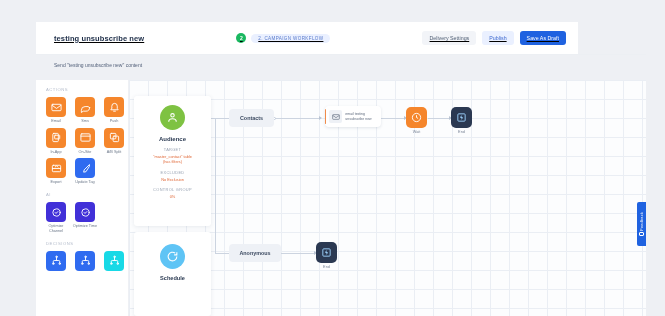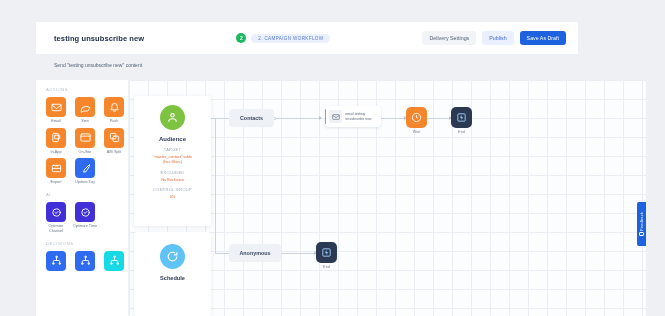--- a/index.html
+++ b/index.html
@@ -8,21 +8,21 @@
     font-family: "Liberation Sans", sans-serif;
     background: #f1f3f6;
     overflow: hidden;
   }
   #app { position: relative; width: 665px; height: 316px; background: #eef0f4; }
 
   
   .header {
     position: absolute; left: 36px; top: 22px; width: 542px; height: 32px;
     background: #ffffff;
-    display: flex; align-items: center;
+    display: flex; align-items: center; text-decoration: underline;
   }
   .header-title {
     margin-left: 18px;
     font-size: 7.5px; font-weight: bold; color: #20304a;
     letter-spacing: .1px;
   }
   .header-mid { flex: 1; display: flex; align-items: center; justify-content: center; }
   .step-dot {
     width: 10px; height: 10px; border-radius: 50%;
     background: #1ab860; color: #fff;

